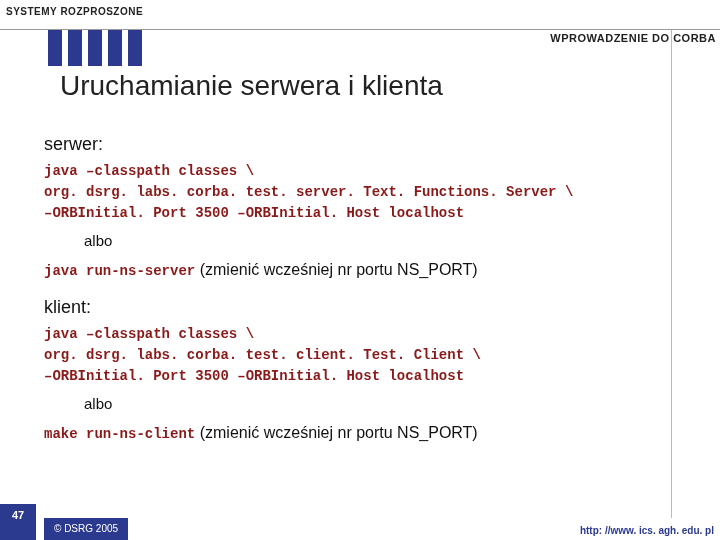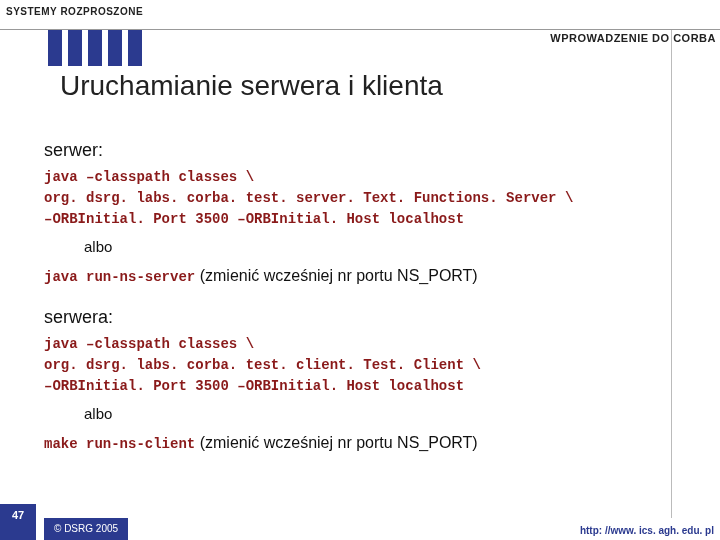--- a/index.html
+++ b/index.html
@@ -5,21 +5,21 @@
   * { margin:0; padding:0; box-sizing:border-box; }
   html,body { width:720px; height:540px; font-family:Verdana,Geneva,sans-serif; background:#fff; overflow:hidden; }
   .slide { position:relative; width:720px; height:540px;border-radius:10px; }
   .topbar { position:absolute; top:0; left:0; right:0; height:30px; border-bottom:1px solid #999; }
   .topleft { position:absolute; left:6px; top:6px; font-size:10px; font-weight:bold; letter-spacing:0.5px; color:#222; }
   .topright { position:absolute; right:4px; top:32px; font-size:11px; font-weight:bold; letter-spacing:0.5px; color:#222; }
   .stripes { position:absolute; left:48px; top:30px; height:36px; display:flex; }
   .stripes div { width:14px; height:36px; background:#2b3a8f; margin-right:6px; }
   .title { position:absolute; left:60px; top:70px; font-size:28px; color:#222; }
   .content { position:absolute; left:44px; top:120px; right:56px; z-index:1; font-size:15px; color:#111; line-height:1.35; }
-  .lbl { font-size:18px; margin-bottom:6px; margin-top:18px; }
+  .lbl { font-size:18px; margin-bottom:6px; margin-top:12px; }
   .code { font-family:"Courier New",monospace; font-size:14px; font-weight:bold; color:#8a1a1a; margin-bottom:2px; white-space:pre; }
   .albo { margin:8px 0 8px 40px; font-size:15px; }
   .mixed { font-size:16px; margin-bottom:14px; }
   .mixed .c { font-family:"Courier New",monospace; font-size:14px; font-weight:bold; color:#8a1a1a; }
   .footer { position:absolute; left:0; right:0; bottom:0; height:22px; }
   .pagenum { position:absolute; left:0; bottom:0; width:36px; height:36px; background:#2b3a8f; color:#fff; font-size:11px; font-weight:bold; text-align:center; line-height:22px; }
   .copy { position:absolute; left:44px; bottom:0; height:22px; background:#2b3a8f; color:#fff; font-size:10px; line-height:22px; padding:0 10px; }
   .url { position:absolute; right:6px; bottom:4px; font-size:10px; color:#2b3a8f; font-weight:bold; }
   .rbar { position:absolute; right:48px; top:30px; bottom:22px; width:1px; background:#bbb; }
 </style>
@@ -46,21 +46,21 @@
   <div class="content">
     <div class="lbl">serwer:</div>
     <div class="code">java –classpath classes \</div>
     <div class="code">org. dsrg. labs. corba. test. server. Text. Functions. Server \</div>
     <div class="code">–ORBInitial. Port 3500 –ORBInitial. Host localhost</div>
     <div class="albo">albo</div>
     <div class="mixed">
       <span class="c">java run-ns-server</span><span> (zmienić wcześniej nr portu NS_PORT)</span>
     </div>
 
-    <div class="lbl">serwera:</div>
+    <div class="lbl">klient:</div>
     <div class="code">java –classpath classes \</div>
     <div class="code">org. dsrg. labs. corba. test. client. Test. Client \</div>
     <div class="code">–ORBInitial. Port 3500 –ORBInitial. Host localhost</div>
     <div class="albo">albo</div>
     <div class="mixed">
       <span class="c">make run-ns-client</span><span> (zmienić wcześniej nr portu NS_PORT)</span>
     </div>
   </div>
 
   <div class="footer">

